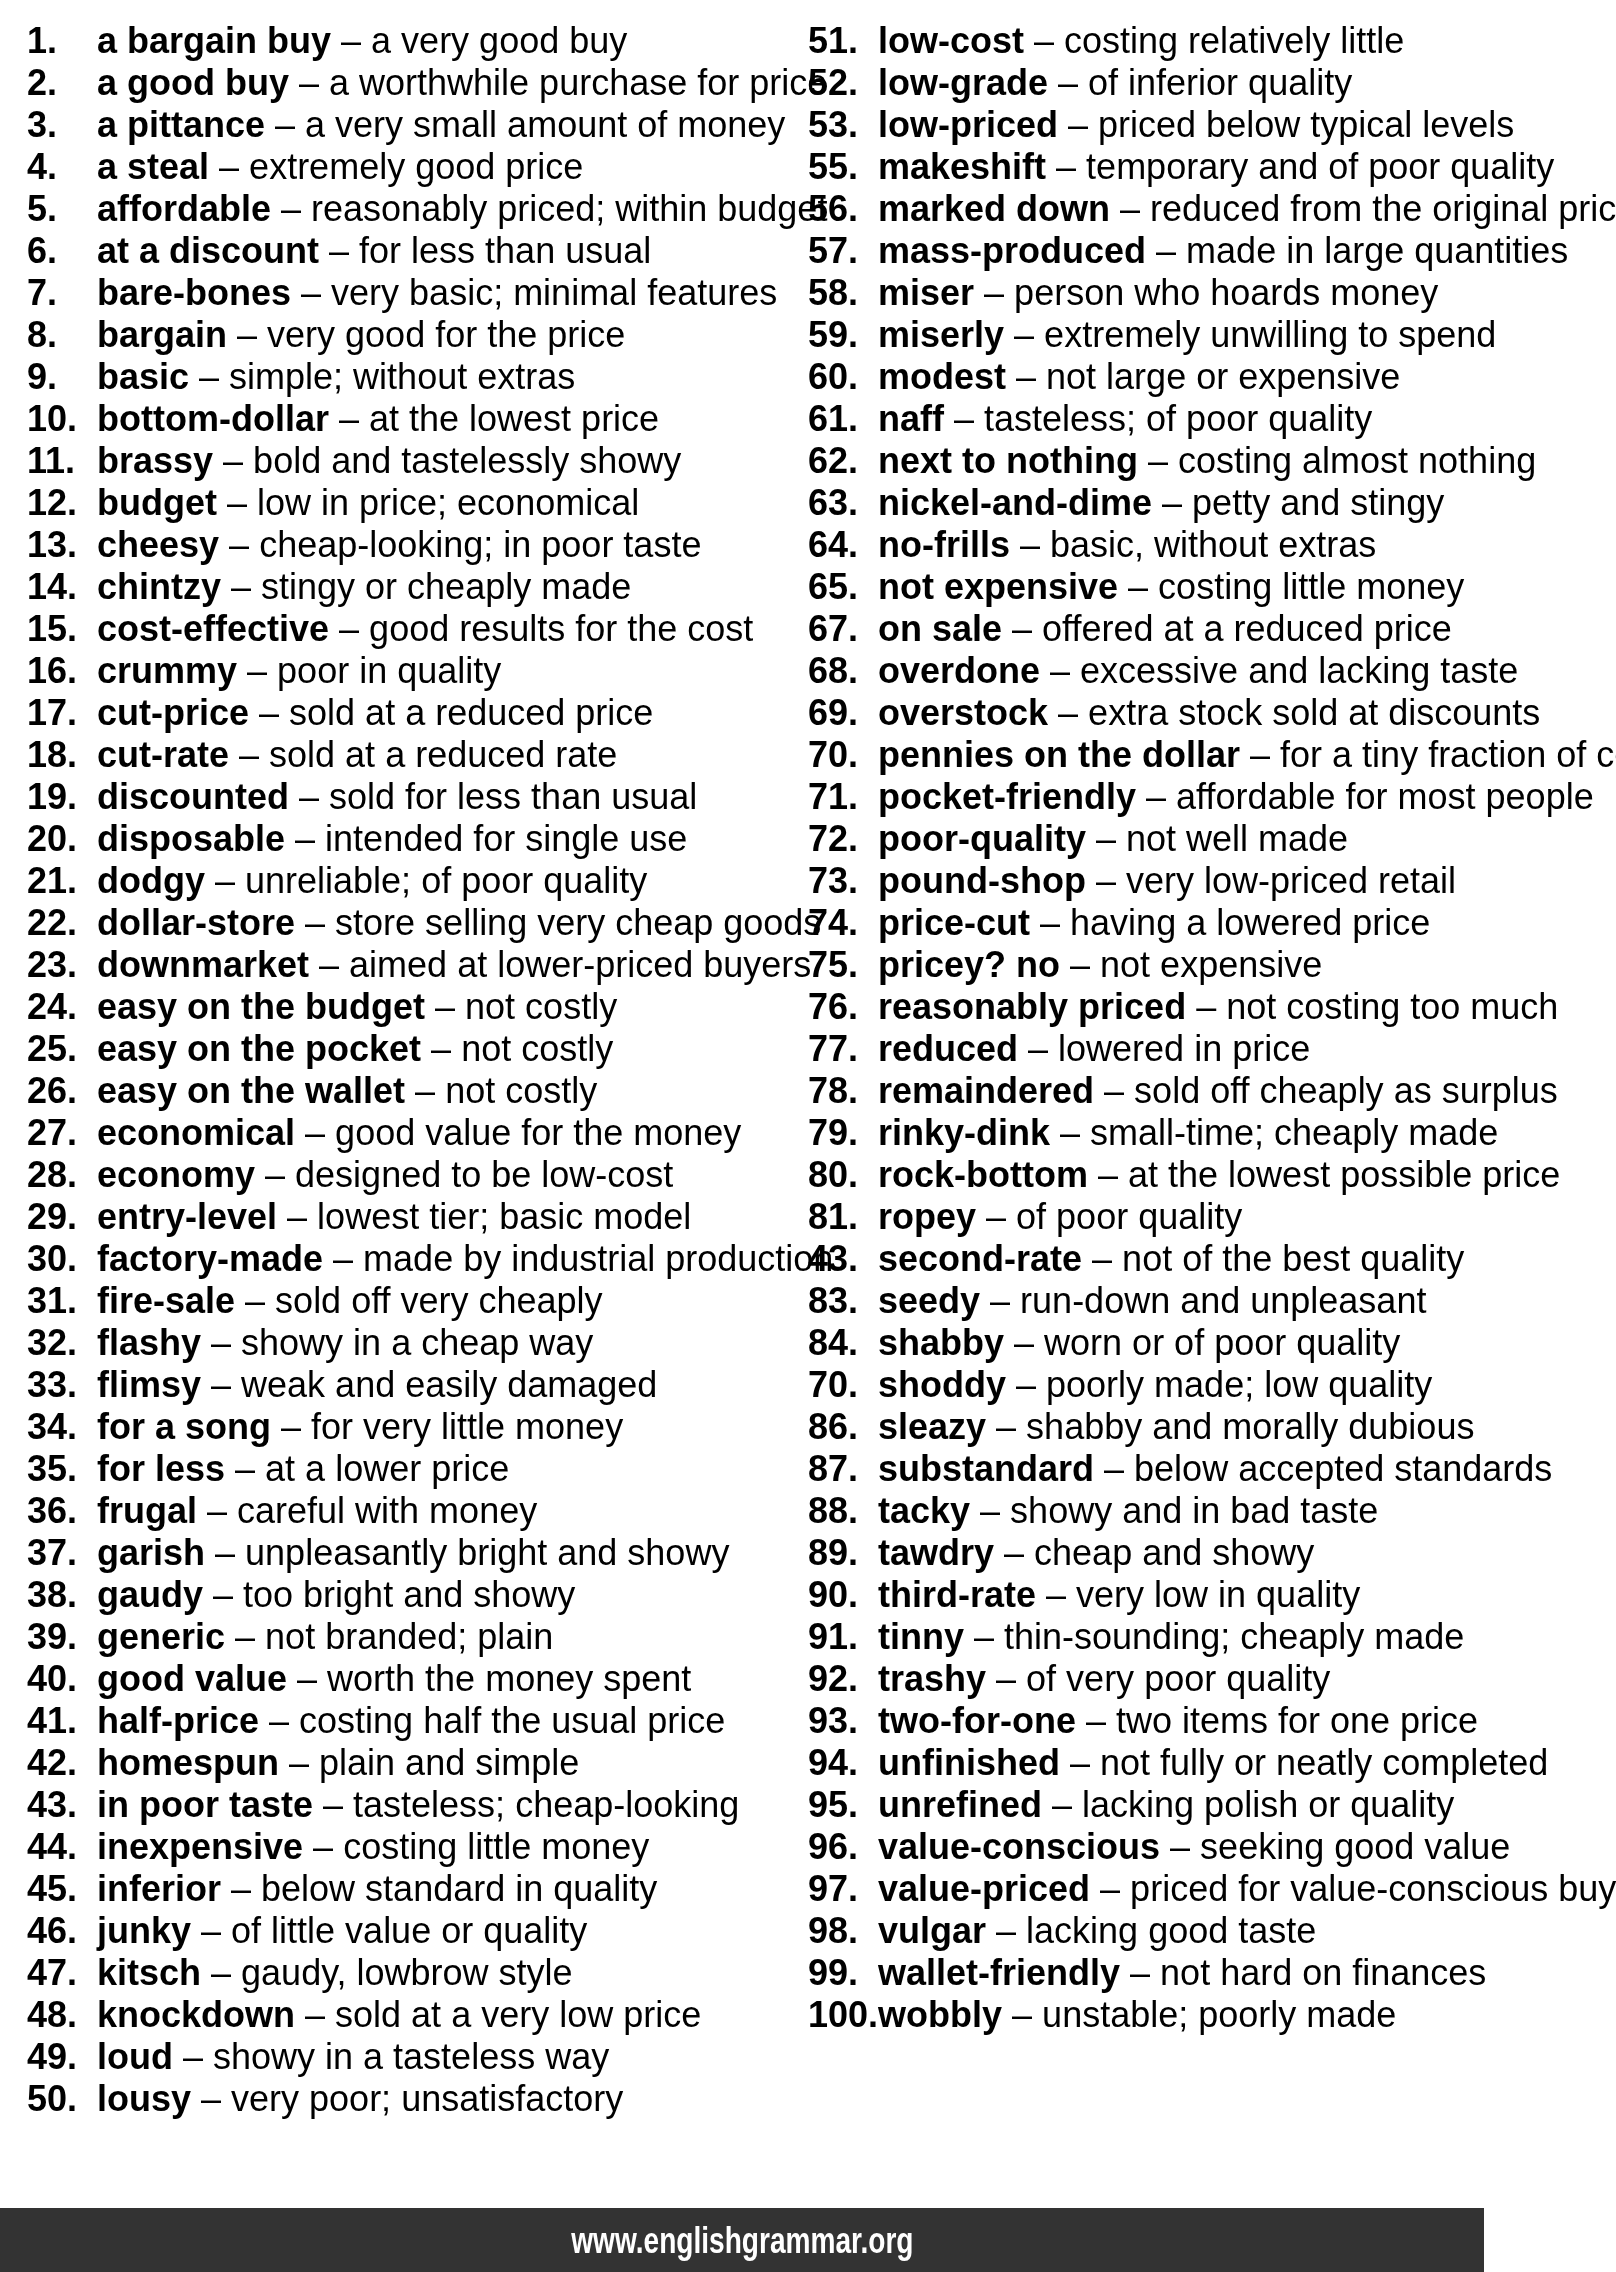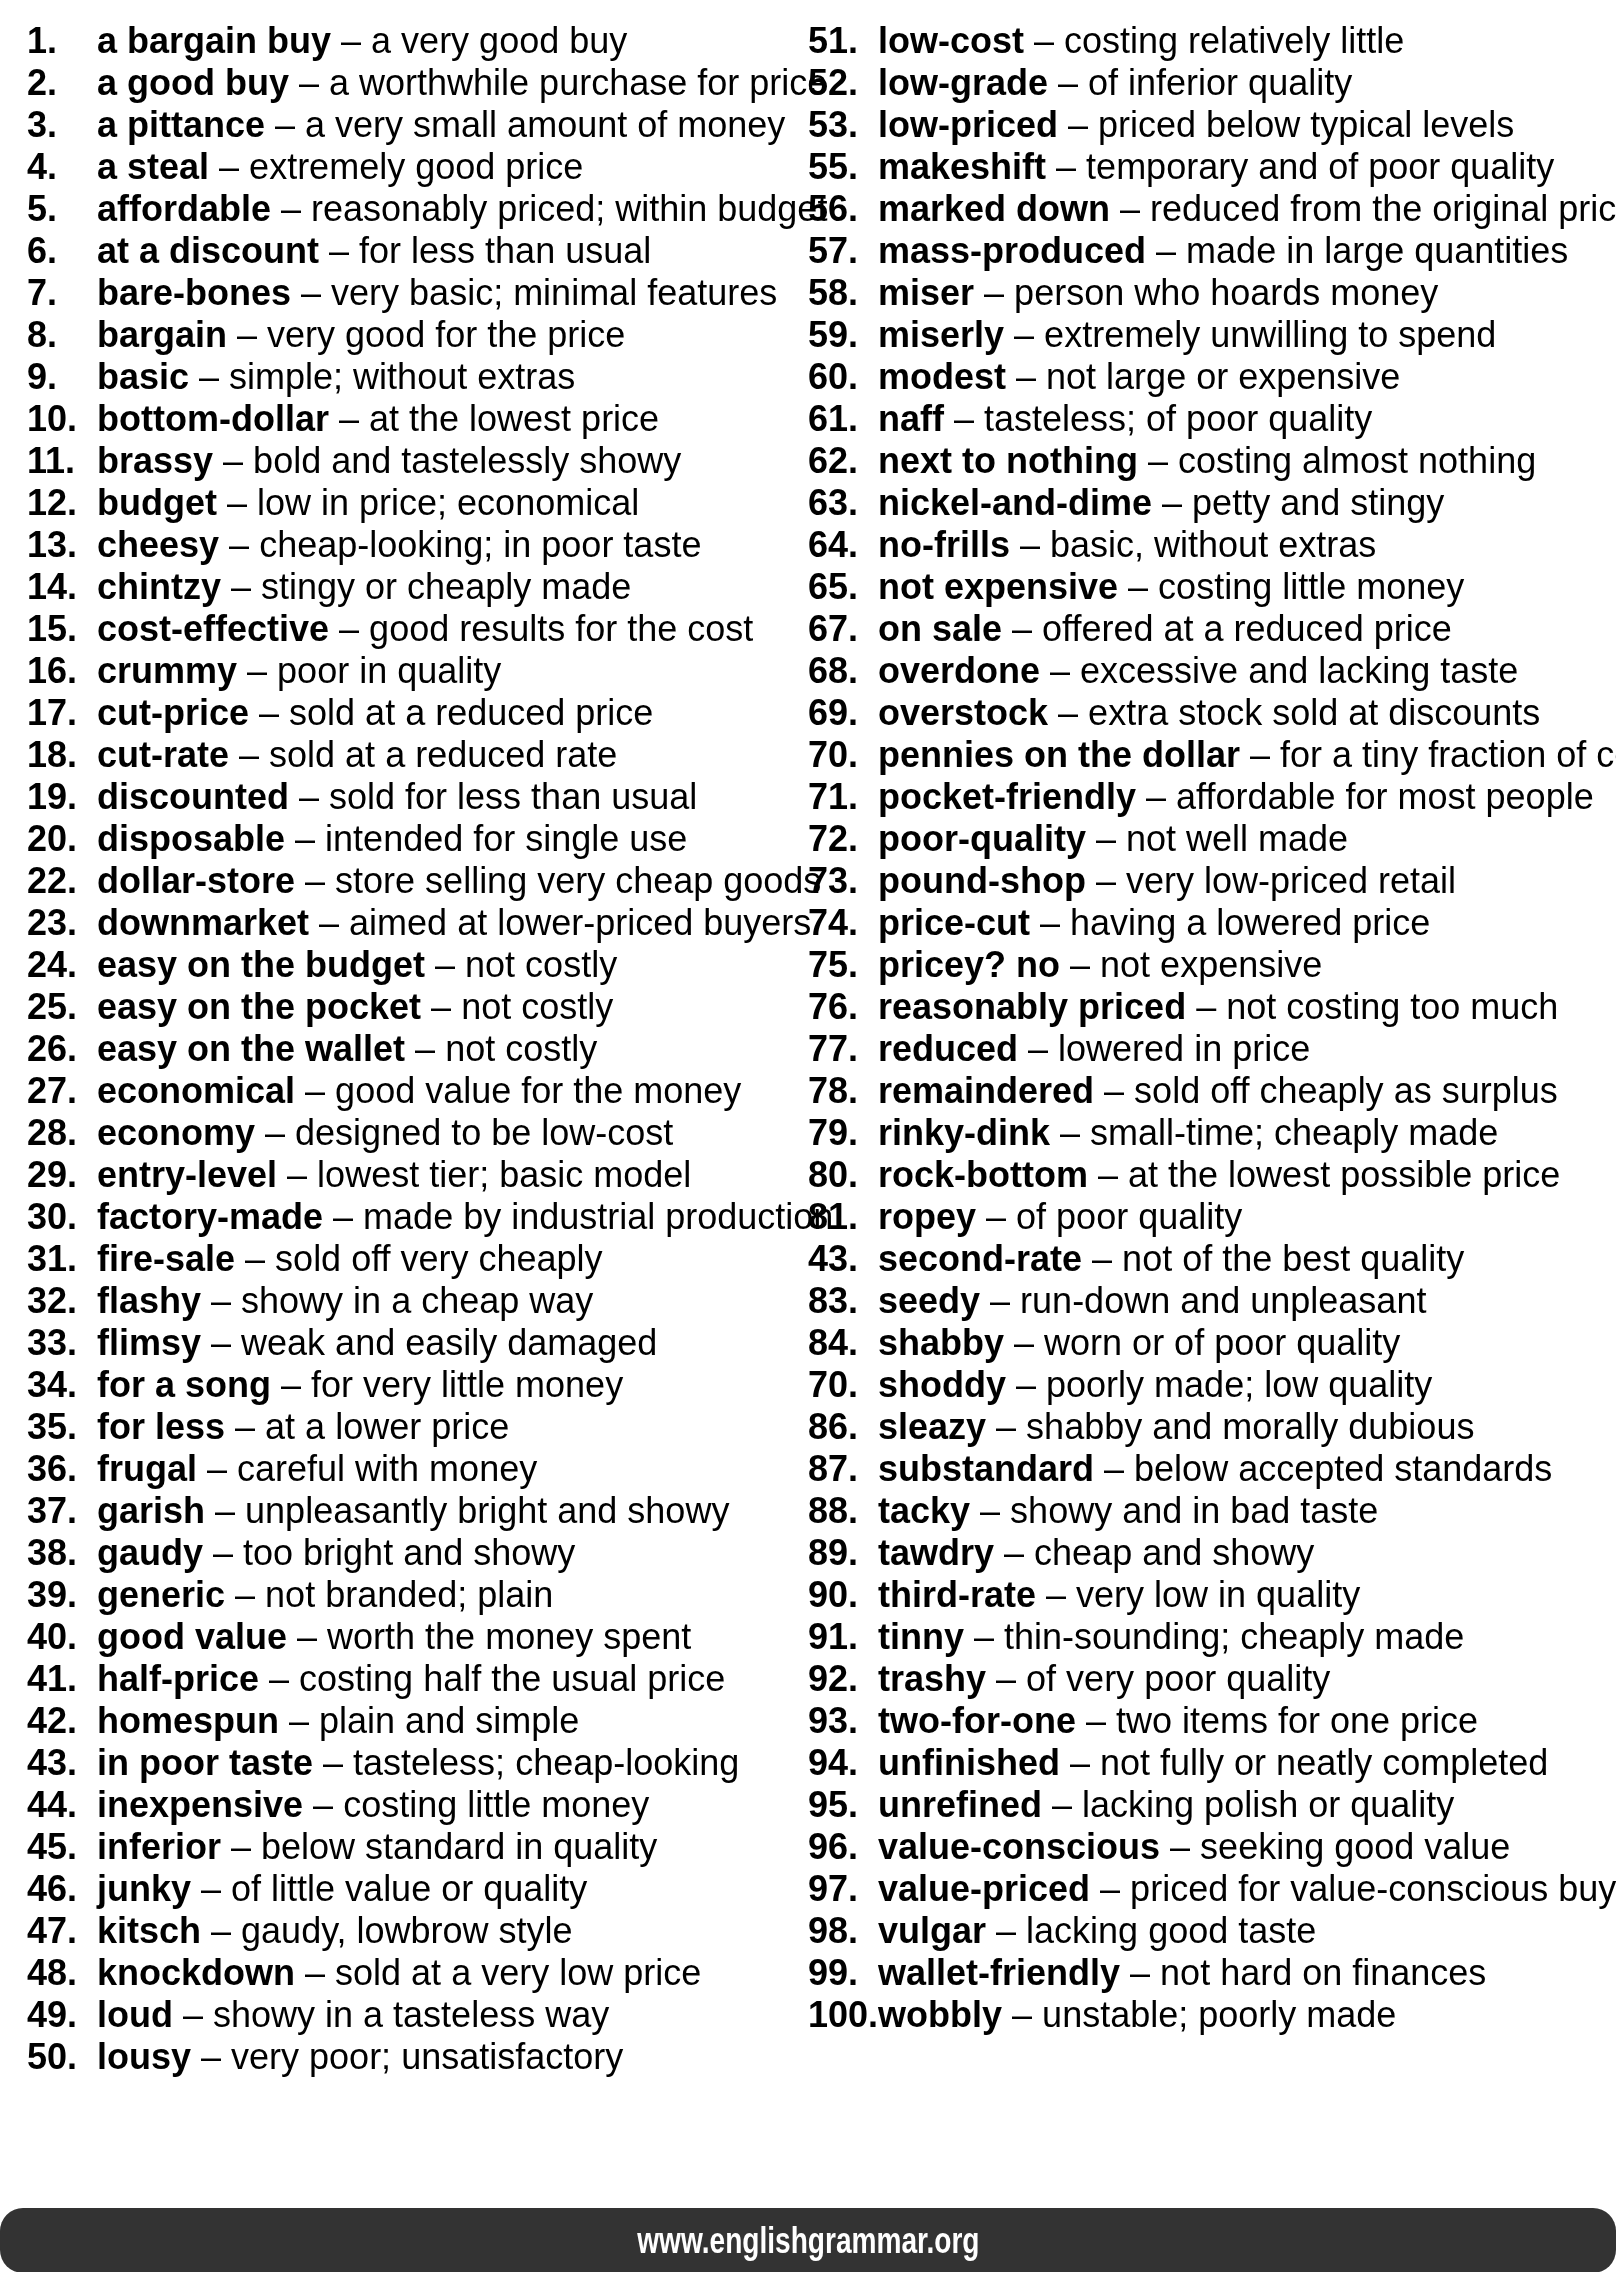--- a/index.html
+++ b/index.html
@@ -24,22 +24,22 @@
   }
   .num {
     display: inline-block;
     min-width: 70px;
     font-weight: bold;
   }
   .term { font-weight: bold; }
   .def  { font-weight: normal; }
   .footer {
     position: absolute; left: 0; top: 2208px;
-    width: 1616px; height: 65px;
-    display: flex; align-items: center; justify-content: center; border-radius: 23px;
+    width: 1484px; height: 65px;
+    display: flex; align-items: center; justify-content: center;
   }
   .footer-text {
     font-size: 36px; font-weight: bold;
     transform: scaleX(0.78);
     letter-spacing: 0px;
   }
 </style>
 </head>
 <body style="background: rgb(255, 255, 255); color: rgb(0, 0, 0);">
 
@@ -59,20 +59,21 @@
         <div class="row"><span class="num">11.</span><span class="term">brassy</span><span class="def"> – bold and tastelessly showy</span></div>
         <div class="row"><span class="num">12.</span><span class="term">budget</span><span class="def"> – low in price; economical</span></div>
         <div class="row"><span class="num">13.</span><span class="term">cheesy</span><span class="def"> – cheap-looking; in poor taste</span></div>
         <div class="row"><span class="num">14.</span><span class="term">chintzy</span><span class="def"> – stingy or cheaply made</span></div>
         <div class="row"><span class="num">15.</span><span class="term">cost-effective</span><span class="def"> – good results for the cost</span></div>
         <div class="row"><span class="num">16.</span><span class="term">crummy</span><span class="def"> – poor in quality</span></div>
         <div class="row"><span class="num">17.</span><span class="term">cut-price</span><span class="def"> – sold at a reduced price</span></div>
         <div class="row"><span class="num">18.</span><span class="term">cut-rate</span><span class="def"> – sold at a reduced rate</span></div>
         <div class="row"><span class="num">19.</span><span class="term">discounted</span><span class="def"> – sold for less than usual</span></div>
         <div class="row"><span class="num">20.</span><span class="term">disposable</span><span class="def"> – intended for single use</span></div>
+        <div class="row"><span class="num">21.</span><span class="term">dodgy</span><span class="def"> – unreliable; of poor quality</span></div>
         <div class="row"><span class="num">22.</span><span class="term">dollar-store</span><span class="def"> – store selling very cheap goods</span></div>
         <div class="row"><span class="num">23.</span><span class="term">downmarket</span><span class="def"> – aimed at lower-priced buyers</span></div>
         <div class="row"><span class="num">24.</span><span class="term">easy on the budget</span><span class="def"> – not costly</span></div>
         <div class="row"><span class="num">25.</span><span class="term">easy on the pocket</span><span class="def"> – not costly</span></div>
         <div class="row"><span class="num">26.</span><span class="term">easy on the wallet</span><span class="def"> – not costly</span></div>
         <div class="row"><span class="num">27.</span><span class="term">economical</span><span class="def"> – good value for the money</span></div>
         <div class="row"><span class="num">28.</span><span class="term">economy</span><span class="def"> – designed to be low-cost</span></div>
         <div class="row"><span class="num">29.</span><span class="term">entry-level</span><span class="def"> – lowest tier; basic model</span></div>
         <div class="row"><span class="num">30.</span><span class="term">factory-made</span><span class="def"> – made by industrial production</span></div>
         <div class="row"><span class="num">31.</span><span class="term">fire-sale</span><span class="def"> – sold off very cheaply</span></div>

